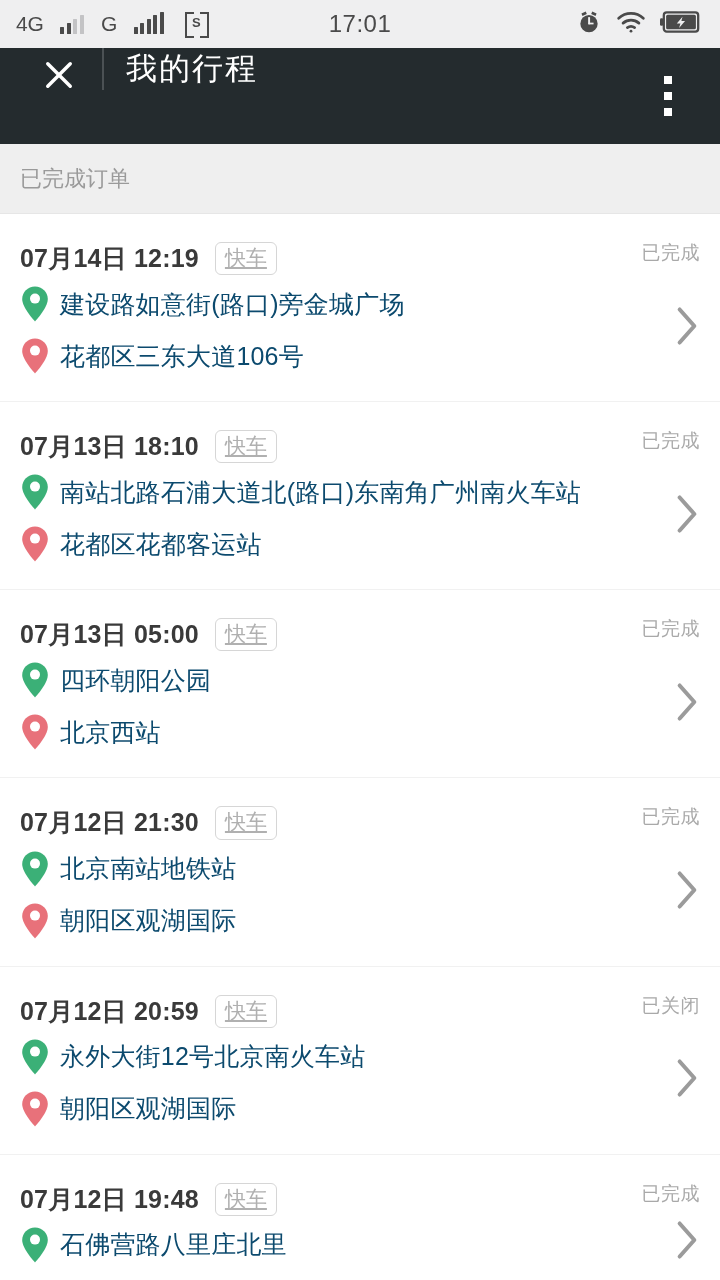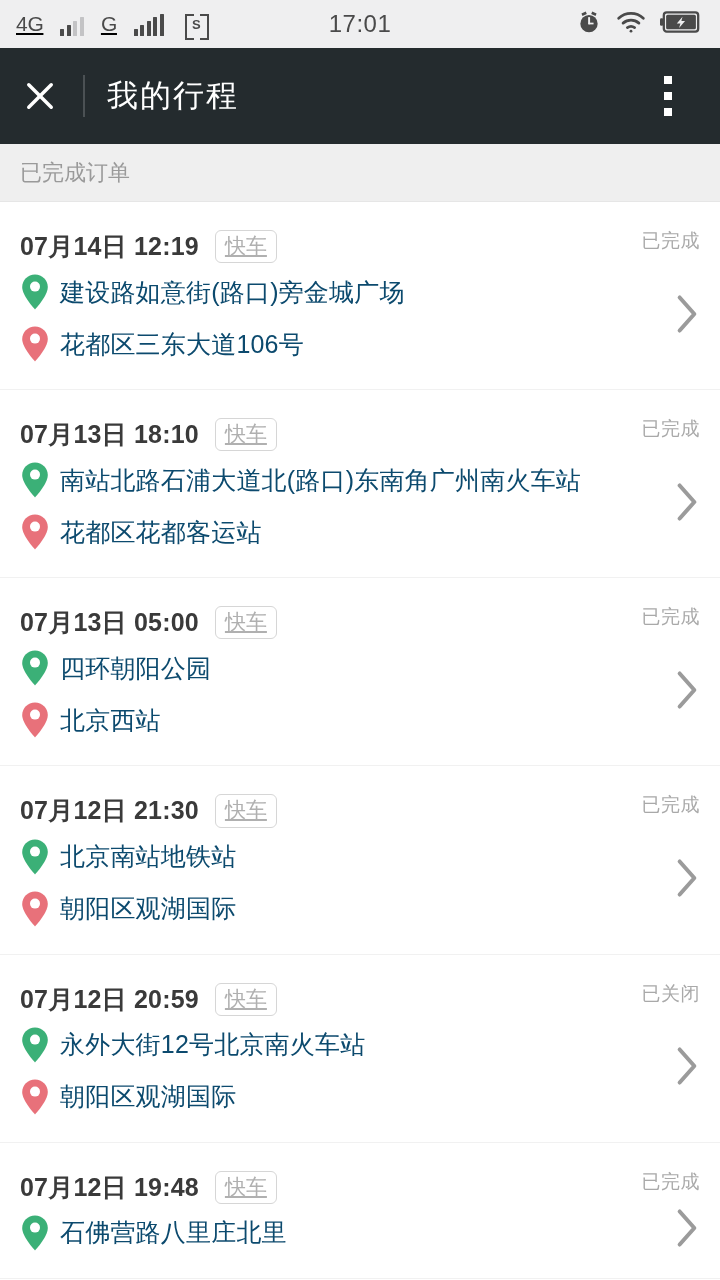--- a/index.html
+++ b/index.html
@@ -8,21 +8,21 @@
     font-family:"Liberation Sans","DejaVu Sans",sans-serif;
     background:#ffffff; overflow:hidden;
   }
   #app{ width:720px; height:1280px; position:relative; background:#fff; }
 
   
   .statusbar{
     height:48px; background:#efeff0; display:flex; align-items:center;
     padding:0 16px; position:relative;
   }
-  .sb-left{ display:flex; align-items:flex-end; gap:17px;text-decoration:underline; }
+  .sb-left{ display:flex; align-items:flex-start; gap:17px; }
   .sb-right{ display:flex; align-items:center; gap:14px; position:absolute; right:18px; top:0; height:48px; }
   .sb-net{ font-size:21px; color:#4a4a4a; letter-spacing:-.3px; }
   .bars{ display:flex; align-items:flex-end; gap:2.5px; height:22px; }
   .bars i{ width:4px; background:#4a4a4a; display:block; border-radius:.5px; }
   .bars i:nth-child(1){height:7px;} .bars i:nth-child(2){height:11px;}
   .bars i:nth-child(3){height:15px;} .bars i:nth-child(4){height:19px;}
   .bars i:nth-child(5){height:22px;}
   .bars.dim i:nth-child(3),.bars.dim i:nth-child(4){ background:#c3c3c5; }
   .s-icon{ width:24px;height:22px;position:relative;margin-left:4px; }
   .s-icon span{ position:absolute; font-size:13px; color:#4a4a4a; left:7px; top:3px; font-weight:600;}
@@ -30,33 +30,33 @@
   .s-icon::before{left:0;border-right:none;} .s-icon::after{right:0;border-left:none;}
   .sb-time{
     position:absolute; left:0; right:0; top:0; height:48px;
     display:flex; align-items:center; justify-content:center;
     font-size:24px; color:#4a4a4a; letter-spacing:.5px;
   }
   .ico{ display:block; }
 
   
   .titlebar{
-    height:96px; background:#242b2e; display:flex; align-items:center;
-    padding:0 13px; position:relative;
+    height:96px; background:#242b2e; display:flex; align-items:flex-start;
+    padding:0 32px; position:relative;
   }
   .closebtn{ width:54px; height:54px; display:flex; align-items:center; justify-content:center; }
   .divider-v{ width:2px; height:42px; background:#4b5154; margin:0 22px 0 16px; }
   .title{ color:#fff; font-size:31px; letter-spacing:2px; }
   .kebab{ position:absolute; right:38px; top:0; height:96px; display:flex; flex-direction:column;
           align-items:center; justify-content:center; gap:8px; padding:0 10px; }
   .kebab i{ width:8px; height:8px; background:#fff; display:block; }
 
   
   .section-band{
-    height:58px; background:#efefef; display:flex; align-items:center;
+    height:70px; background:#efefef; display:flex; align-items:center;
     padding-left:20px; font-size:22px; color:#9a9a9a; border-bottom:1px solid #e6e6e6;
   }
 
   
   .list{ background:#fff; }
   .trip-row{
     position:relative; padding:28px 20px 26px 20px; background:#fff;
     border-bottom:1px solid #f1f1f1;
   }
   .trip-top{ display:flex; align-items:flex-start; margin-bottom:10px; }

